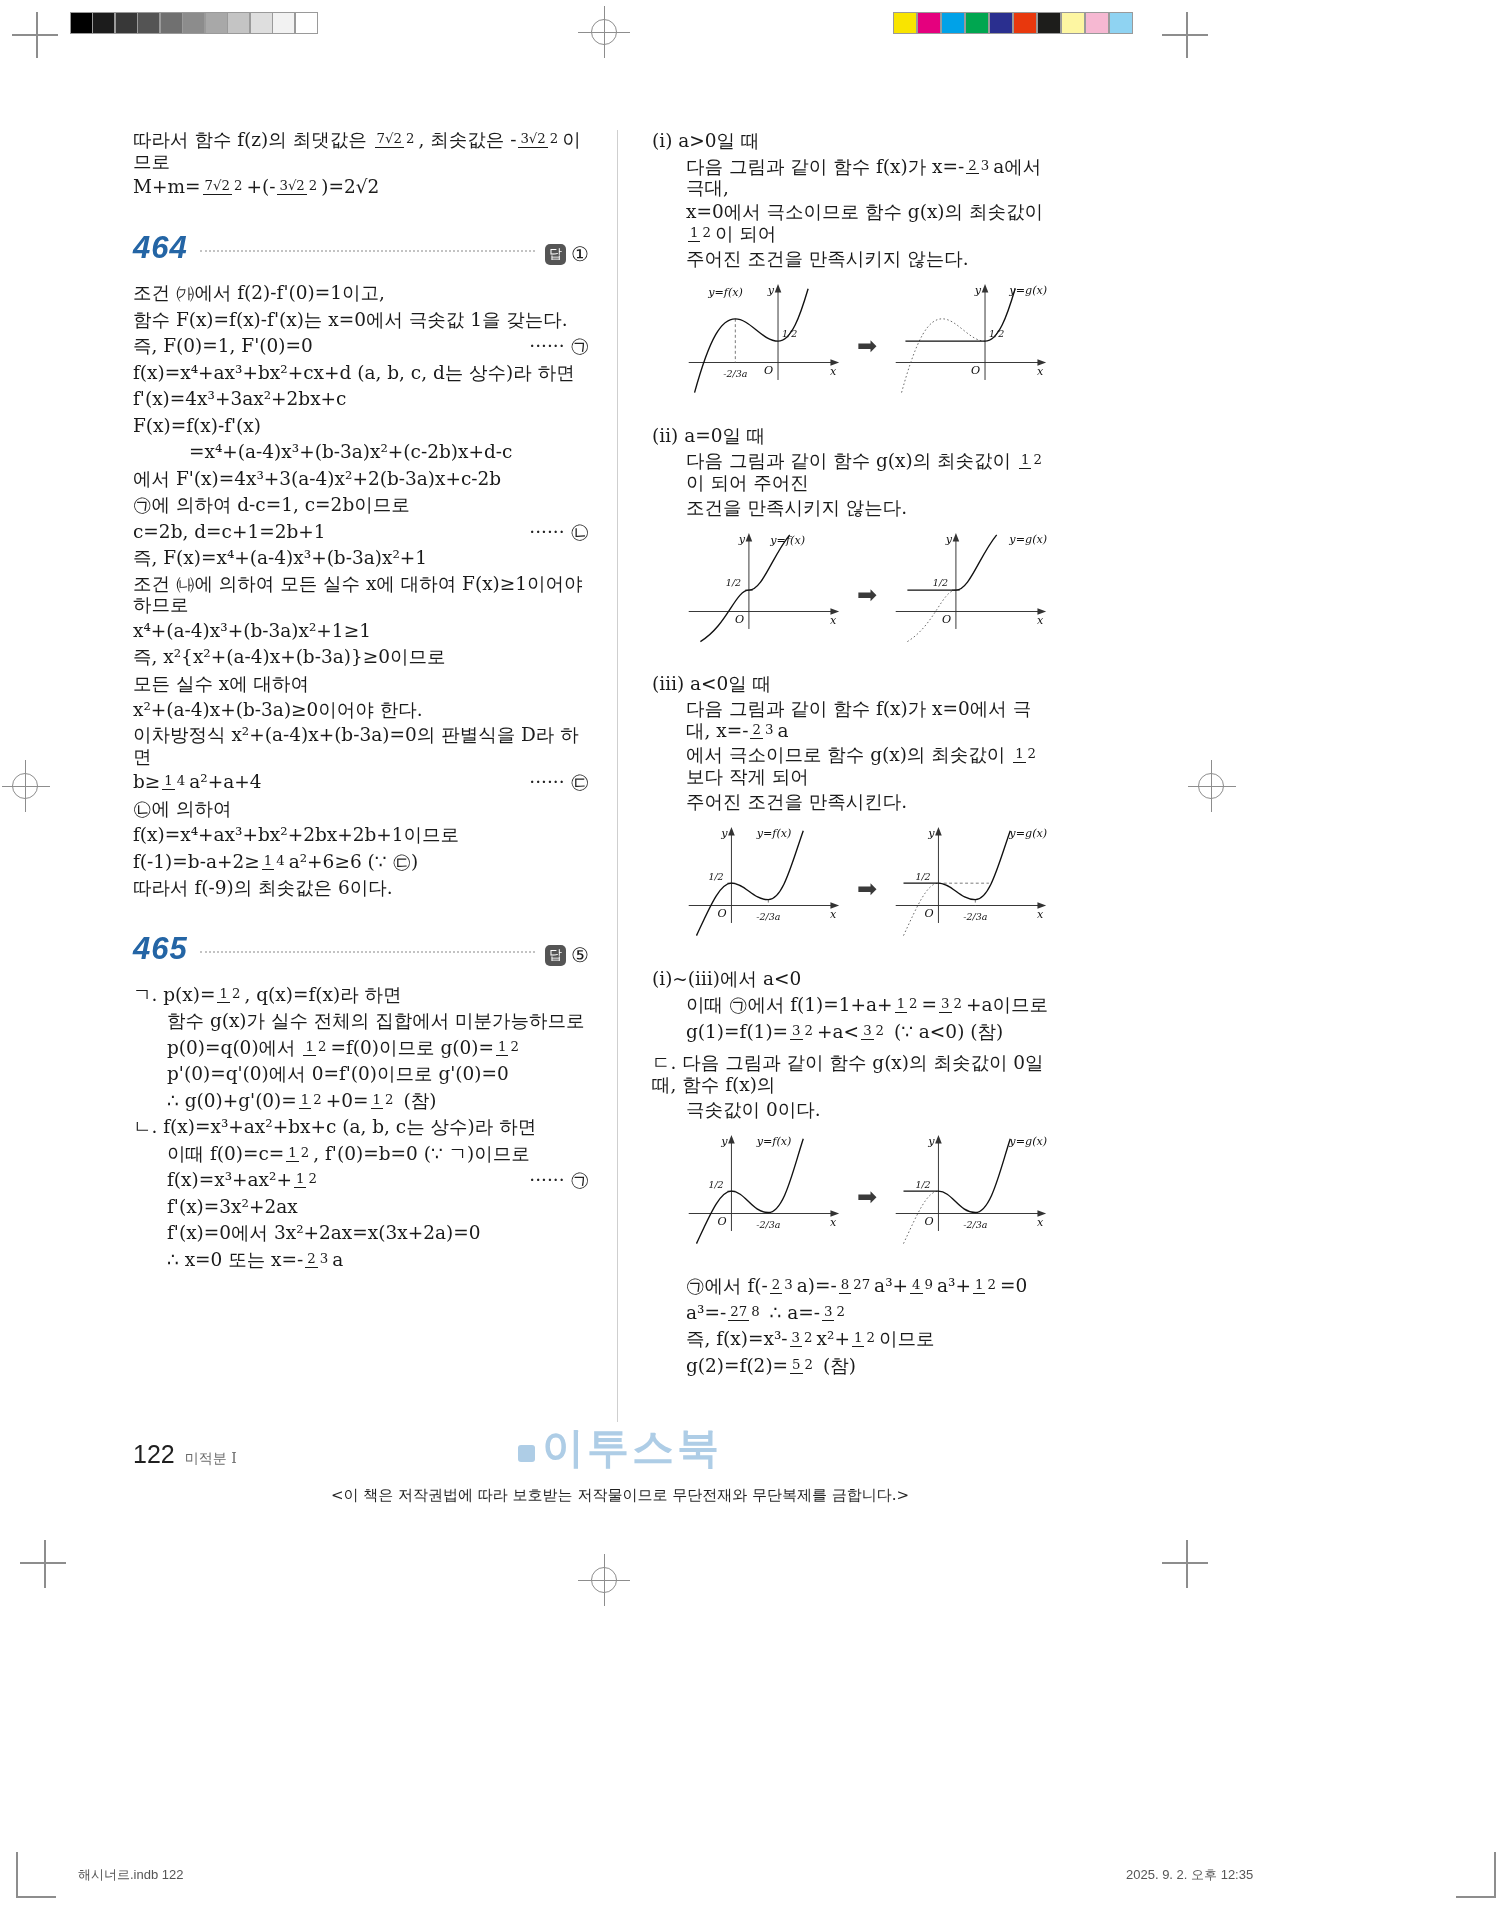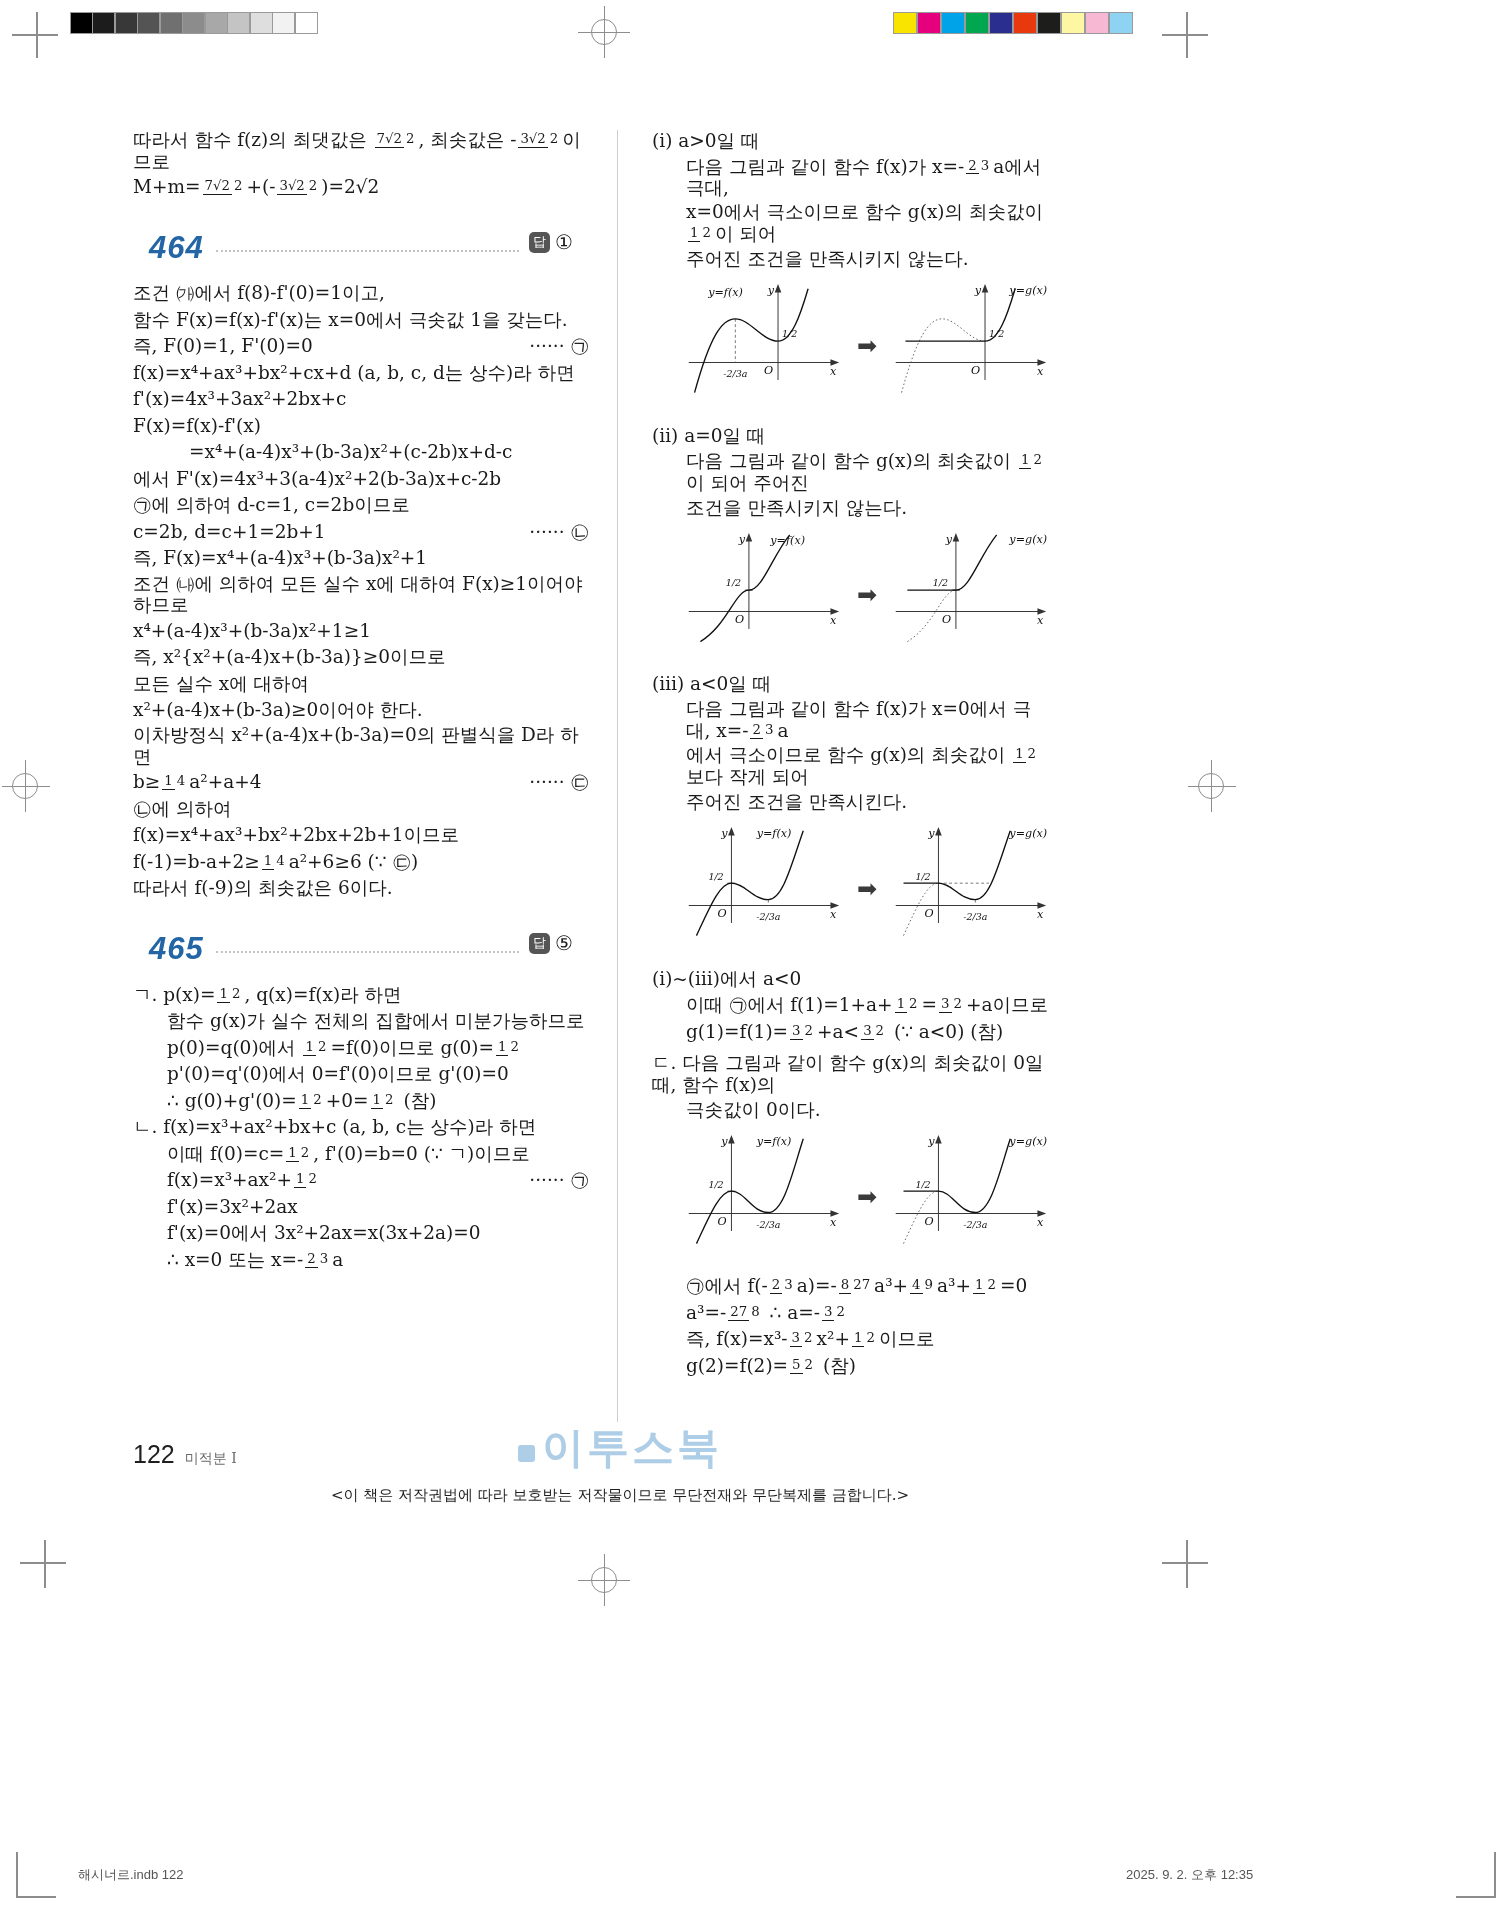--- a/index.html
+++ b/index.html
@@ -27,21 +27,21 @@
   .mk{margin-left:auto;white-space:nowrap;color:#222;}
   .ind1{padding-left:34px;}
   .ind2{padding-left:56px;}
   .frac{display:inline-flex;flex-direction:row;text-align:center;vertical-align:middle;font-size:0.72em;line-height:1.12;margin:0 2px;position:relative;top:-1px;}
   .fn{display:block;border-bottom:1.2px solid #1a1a1a;padding:0 2px;}
   .fd{display:block;padding:0 2px;}
   .sec{margin-bottom:6px;}
   .intro{margin-bottom:18px;}
 
   
-  .prob-head{display:flex;align-items:flex-start;margin:30px 16px 14px;}
+  .prob-head{display:flex;align-items:flex-end;margin:30px 0 14px;}
   .pnum{font-family:"Liberation Sans","DejaVu Sans",sans-serif;font-style:italic;font-weight:700;font-size:31px;color:#2465a5;letter-spacing:1px;padding-right:12px;}
   .dots{flex:1;height:1px;border-bottom:2px dotted #c3c3c3;margin:6px 10px 0 0;align-self:center;}
   .ansbadge{display:flex;align-items:center;gap:5px;}
   .anslbl{display:inline-flex;align-items:center;justify-content:center;width:21px;height:21px;background:#555555;color:#ffffff;font-size:13px;border-radius:5px;font-family:"Liberation Sans","DejaVu Sans",sans-serif;}
   .ansnum{font-size:20px;color:#1a1a1a;}
 
   
   .gpair{display:flex;align-items:center;gap:10px;margin:8px 0 10px 28px;}
   .graph{width:172px;height:132px;}
   .garrow{font-size:24px;color:#3a3a3a;font-family:"DejaVu Sans",sans-serif;}
@@ -158,21 +158,21 @@
     <span class="pnum">464</span>
     <span class="dots"></span>
     <span class="ansbadge">
       <span class="anslbl">답</span>
       <span class="ansnum">①</span>
     </span>
   </div>
 
   <div class="sec">
       <div class="line">
-        <span class="lt">조건 ㈎에서 f(8)-f'(0)=1이고,</span>
+        <span class="lt">조건 ㈎에서 f(2)-f'(0)=1이고,</span>
       </div>
       <div class="line">
         <span class="lt">함수 F(x)=f(x)-f'(x)는 x=0에서 극솟값 1을 갖는다.</span>
       </div>
       <div class="line">
         <span class="lt">즉, F(0)=1, F'(0)=0</span>
         <span class="mk">······ ㉠</span>
       </div>
       <div class="line">
         <span class="lt">f(x)=x⁴+ax³+bx²+cx+d (a, b, c, d는 상수)라 하면</span>

